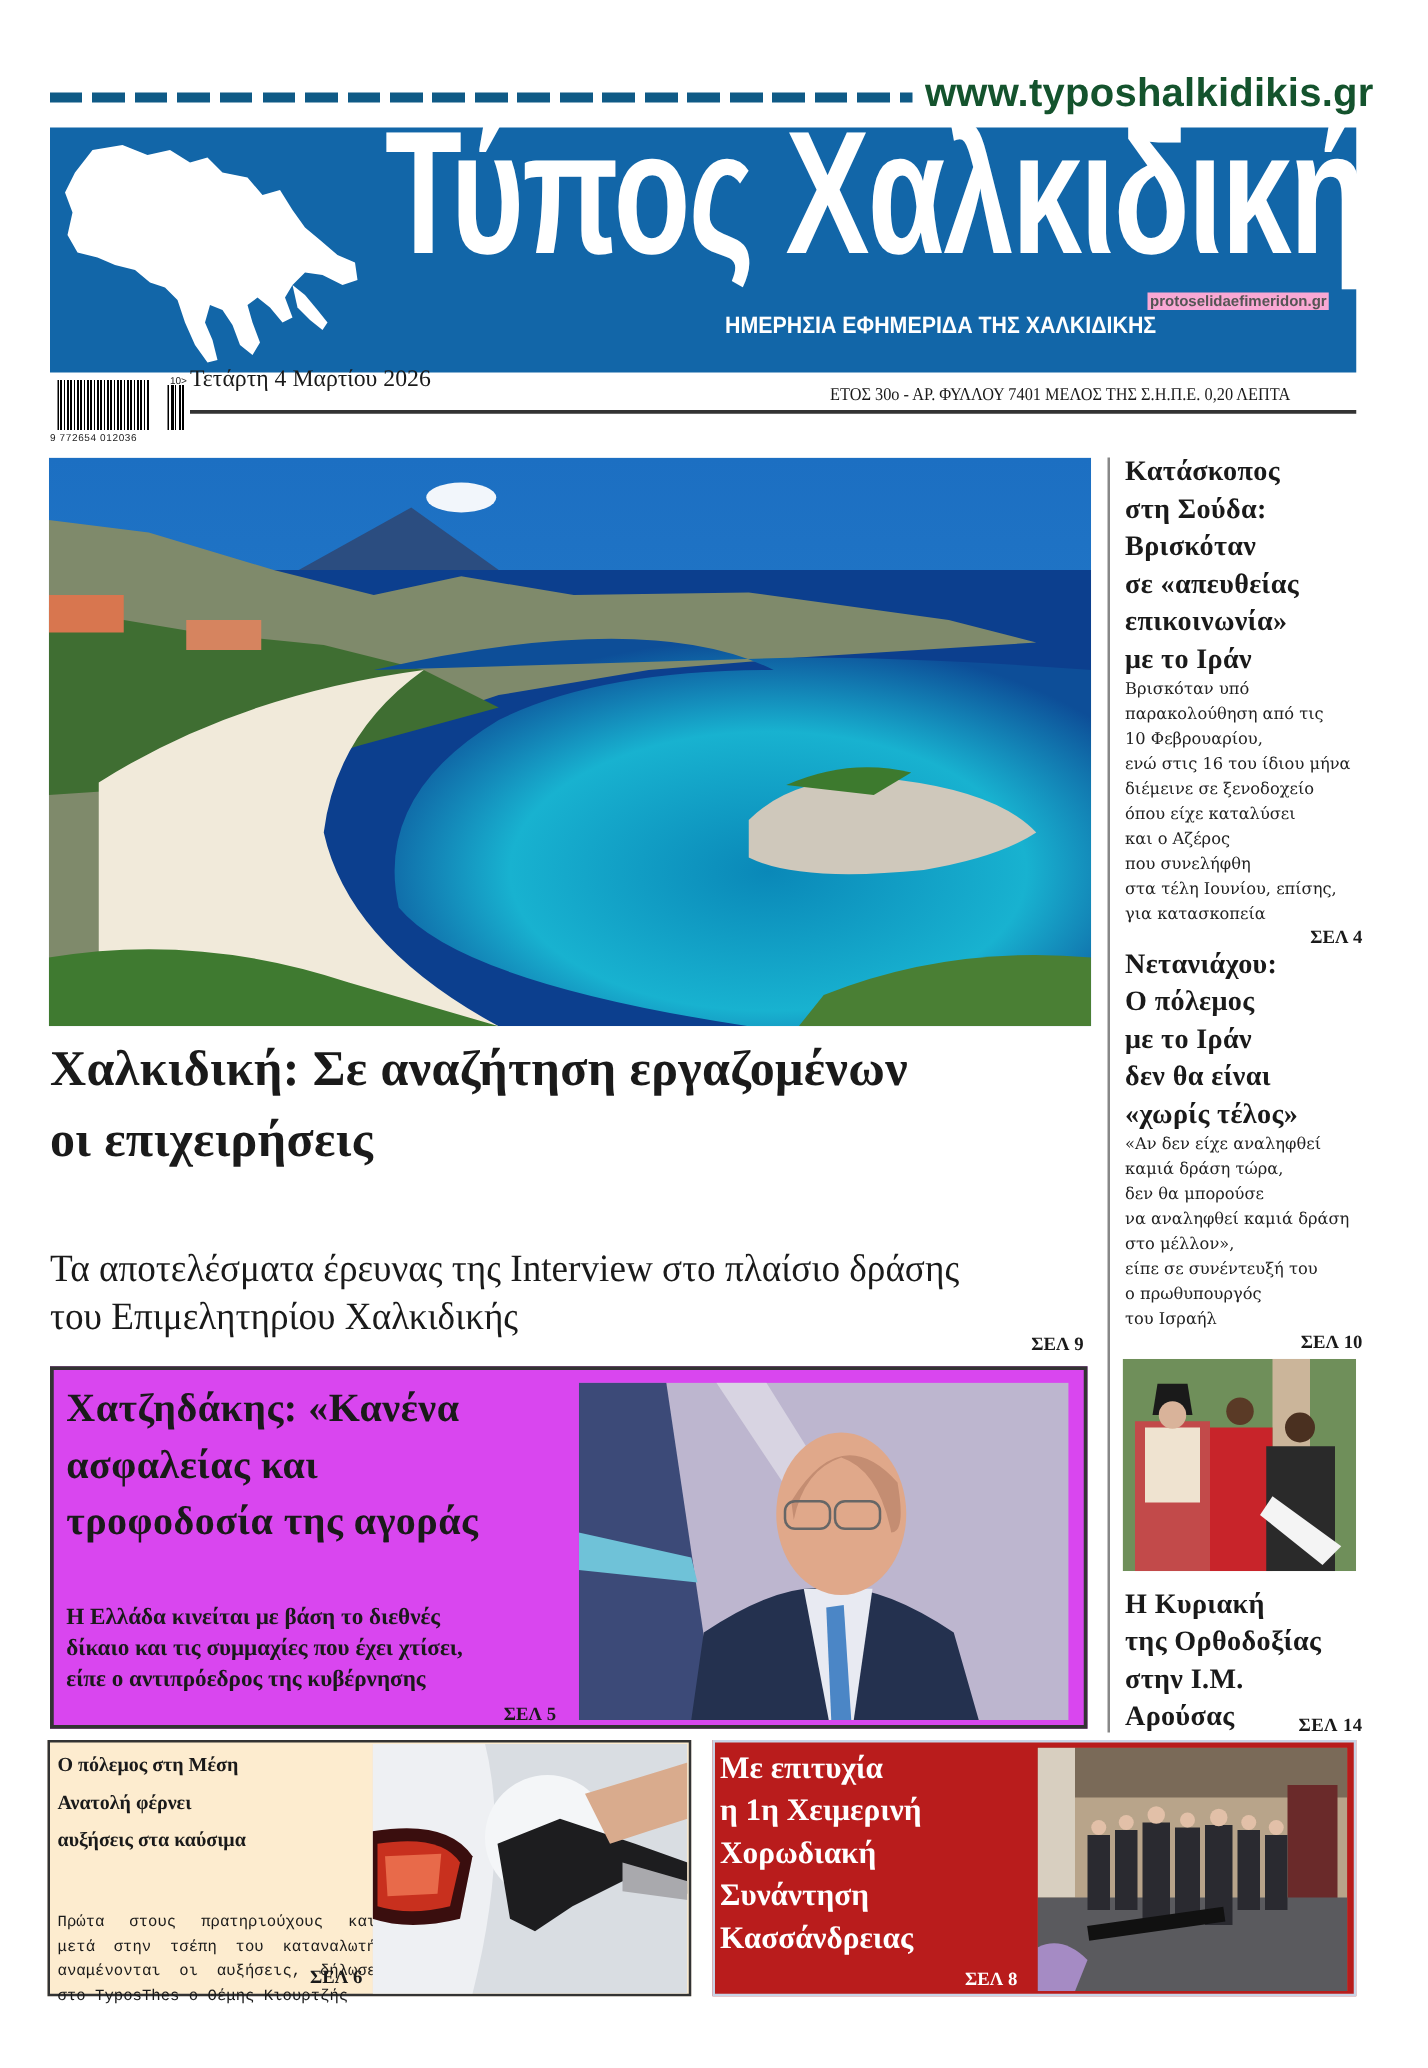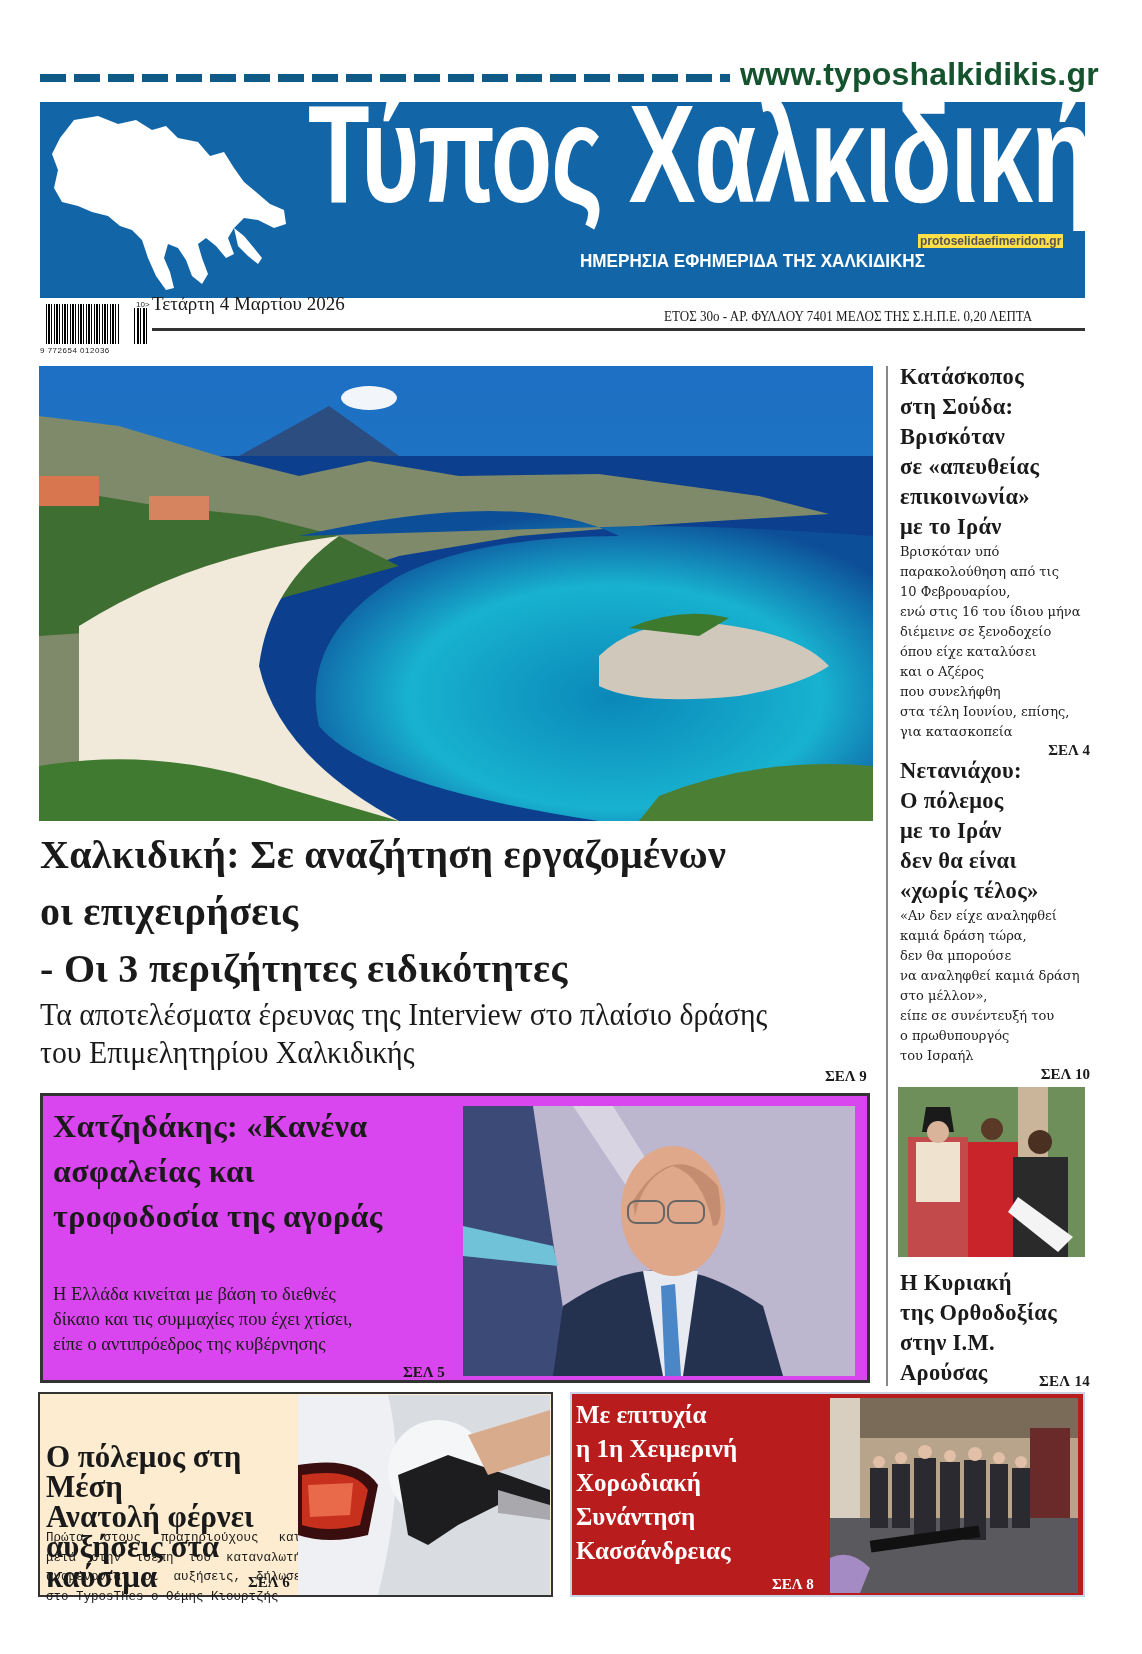--- a/index.html
+++ b/index.html
@@ -6,21 +6,21 @@
   body{width:1142px;height:1654px;position:relative;overflow:hidden;font-family:"Liberation Serif","DejaVu Serif",serif;color:#1a1a1a;}
   .abs{position:absolute;}
   
   .dashes{left:40px;top:74px;width:690px;height:8px;background:repeating-linear-gradient(90deg,#0f5a86 0 26px,transparent 26px 34px);}
   .site-url{left:740px;top:56px;font-family:"Liberation Sans","DejaVu Sans",sans-serif;font-weight:bold;font-size:32px;color:#14532d;letter-spacing:0.2px;}
   
   .masthead{left:40px;top:102px;width:1045px;height:196px;background:#1266a8;}
   .map{left:8px;top:6px;width:260px;height:184px;}
   .logo-title{left:268px;top:-18px;font-family:"Liberation Sans","DejaVu Sans",sans-serif;font-weight:bold;color:#ffffff;font-size:140px;transform:scaleX(0.72);transform-origin:left top;letter-spacing:-2px;white-space:nowrap;line-height:1;}
   .logo-sub{left:540px;top:148px;font-family:"Liberation Sans","DejaVu Sans",sans-serif;font-weight:bold;color:#ffffff;font-size:19px;white-space:nowrap;transform:scaleX(0.9);transform-origin:left top;}
-  .watermark{left:918px;top:234px;font-family:"Liberation Sans","DejaVu Sans",sans-serif;font-weight:bold;font-size:12px;color:#555;background:#fde047;padding:0 2px;}
+  .watermark{left:918px;top:234px;font-family:"Liberation Sans","DejaVu Sans",sans-serif;font-weight:bold;font-size:12px;color:#555;background:#f9a8d4;padding:0 2px;}
   
   .barcode{left:46px;top:304px;width:74px;height:40px;background:repeating-linear-gradient(90deg,#000 0 1px,#fff 1px 2px,#000 2px 4px,#fff 4px 5px,#000 5px 6px,#fff 6px 8px);}
   .barcode2{left:134px;top:308px;width:14px;height:36px;background:repeating-linear-gradient(90deg,#000 0 1px,#fff 1px 3px,#000 3px 5px,#fff 5px 6px);}
   .barcode-num{left:40px;top:346px;font-family:"Liberation Sans",sans-serif;font-size:8px;letter-spacing:0.5px;}
   .barcode-ext{left:136px;top:300px;font-family:"Liberation Sans",sans-serif;font-size:8px;}
   .date{left:152px;top:293px;font-size:19px;}
   .issue-info{left:664px;top:308px;font-size:14.5px;white-space:nowrap;transform:scaleX(0.9);transform-origin:left top;}
   .info-rule{left:152px;top:328px;width:933px;height:3px;background:#333;}
   
   .hero-photo{left:39px;top:366px;width:834px;height:455px;overflow:hidden;}
@@ -32,26 +32,26 @@
   .col-rule{left:886px;top:366px;width:2px;height:1020px;background:#888;}
   
   .side{left:900px;width:190px;}
   .side-h{font-weight:bold;font-size:22.5px;line-height:30px;letter-spacing:0.3px;}
   .side-p{font-family:"DejaVu Serif",serif;font-size:13px;line-height:20px;color:#222;}
   .sel-r{text-align:right;}
   .side-photo{left:898px;top:1087px;width:187px;height:170px;overflow:hidden;}
   
   .box1{left:40px;top:1093px;width:830px;height:290px;border:3px solid #333;box-sizing:border-box;background:#d946ef;}
   .box1-h{left:10px;top:8px;width:420px;font-weight:bold;font-size:32px;line-height:45px;letter-spacing:0.4px;}
-  .box1-p{left:10px;top:186px;width:420px;font-size:18.5px;line-height:25px;}
+  .box1-p{left:10px;top:186px;width:420px;font-size:18.5px;line-height:25px;font-weight:bold;}
   .box1-sel{left:360px;top:268px;}
   .box1-photo{left:420px;top:10px;width:392px;height:270px;overflow:hidden;}
   
   .box2{left:38px;top:1392px;width:515px;height:205px;border:2px solid #333;box-sizing:border-box;background:#fdeccf;}
-  .box2-h{left:6px;top:4px;width:255px;font-weight:bold;font-size:31px;line-height:30px;margin-top:44px;}
+  .box2-h{left:6px;top:4px;width:255px;font-weight:bold;font-size:16px;line-height:30px;}
   .box2-p{left:6px;top:96px;width:255px;font-family:Liberation Mono, monospace;font-size:12.5px;line-height:19.5px;text-align:justify;margin-top:39px;}
   .box2-sel{left:208px;top:180px;}
   .box2-photo{left:258px;top:1px;width:252px;height:200px;overflow:hidden;}
   .box3{left:570px;top:1392px;width:515px;height:205px;background:#b91c1c;border:2px solid #c8d4e6;box-sizing:border-box;}
   .box3-h{left:4px;top:4px;width:245px;font-weight:bold;font-size:25px;line-height:34px;color:#ffffff;}
   .box3-sel{left:200px;top:182px;color:#ffffff;}
   .box3-photo{left:258px;top:4px;width:248px;height:195px;overflow:hidden;}
   svg{display:block;}
 </style>
 </head>
@@ -106,21 +106,20 @@
     <rect x="0" y="110" width="60" height="30" fill="#d8764f"></rect>
     <rect x="110" y="130" width="60" height="24" fill="#d6845f"></rect>
     <path d="M0 400 Q120 380 240 420 L360 455 L0 455 Z" fill="#3f7a30"></path>
     <path d="M620 430 Q720 390 834 400 L834 455 L600 455 Z" fill="#4a7f34"></path>
   </svg>
 </div>
 
 <div class="abs main-headline">
   <div>Χαλκιδική: Σε αναζήτηση εργαζομένων</div>
   <div>οι επιχειρήσεις</div>
-  <div>- Οι 3 περιζήτητες ειδικότητες</div>
 </div>
 <div class="abs main-deck">
   <div>Τα αποτελέσματα έρευνας της Interview στο πλαίσιο δράσης</div>
   <div>του Επιμελητηρίου Χαλκιδικής</div>
 </div>
 <div class="abs page-ref sel9">ΣΕΛ 9</div>
 
 <div class="abs col-rule"></div>
 
 <div class="abs side" style="top:362px;">

